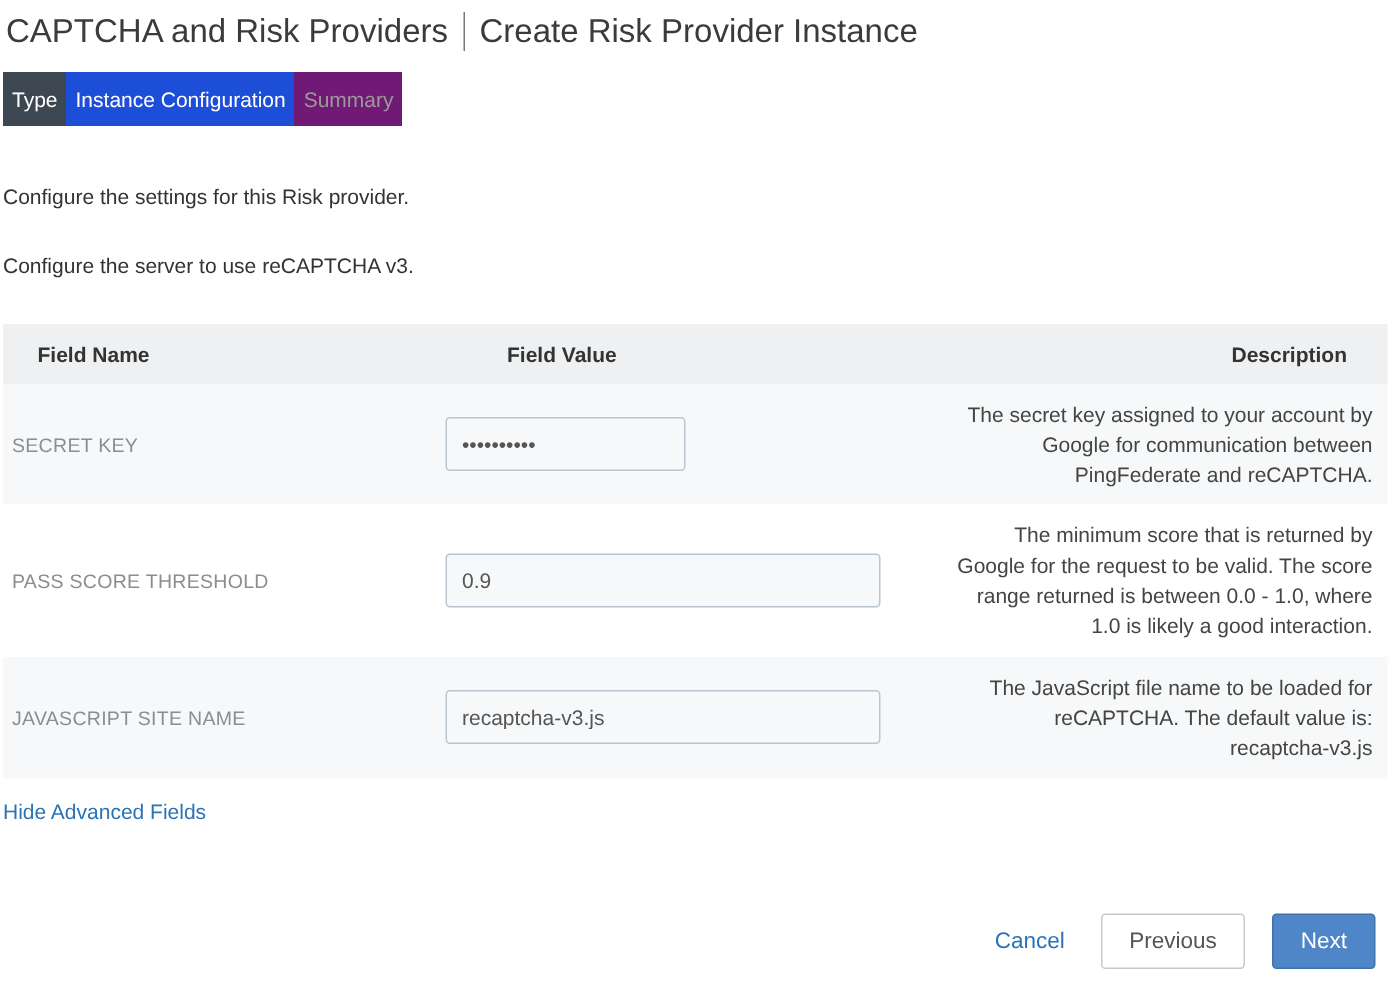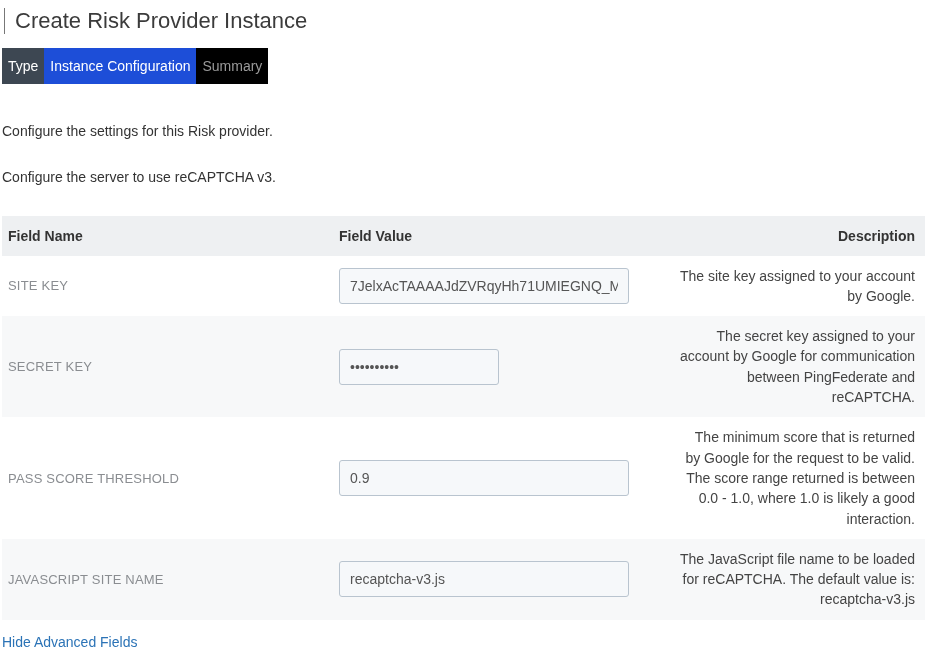--- a/index.html
+++ b/index.html
@@ -41,44 +41,45 @@
   }
   .tab.active {
     background: #3d4752;
     color: #fff;
   }
   .tab.current {
     background: #1d4ed8;
     color: #fff;
   }
   .tab.future {
-    background: #000000;
+    background: #701a75;
     color: #9a9a9a;
   }
   .intro {
     margin-top: 36px;
     font-size: 14px;
     color: #333;
     line-height: 1.7;
   }
   .intro p { margin: 0 0 22px 0; }
   .table {
     width: 100%;
     margin-top: 26px;
     border-collapse: collapse;
   }
   .thead {
     display: flex;
     background: #eef0f2;
     font-weight: 600;
     color: #333;
-    padding: 12px 0;
+    padding: 12px 17px;
+    gap: 24px;
   }
   .col-name { width: 295px; padding-left: 6px; }
-  .col-value { width: 338px; margin-left: 42px; }
+  .col-value { width: 338px; }
   .col-desc { flex: 1; padding-right: 10px; text-align: right; }
   .row {
     display: flex;
     align-items: center;
     min-height: 56px;
     padding: 10px 0;
   }
   .row.alt { background: #f7f8f9; }
   .row.plain { background: #fff; }
   .field-label {
@@ -143,20 +144,21 @@
     color: #fff;
     border: 1px solid #3f71aa;
   }
 </style>
 </head>
 <body>
 
 <div class="page">
 
   <div class="breadcrumb">
+    <span>CAPTCHA and Risk Providers</span>
     <span class="sep"></span>
     <span>Create Risk Provider Instance</span>
   </div>
 
   <div class="tabs">
     <button class="tab active">Type</button>
     <button class="tab current">Instance Configuration</button>
     <button class="tab future">Summary</button>
   </div>
 
@@ -165,27 +167,20 @@
     <p>Configure the server to use reCAPTCHA v3.</p>
   </div>
 
   <div class="table">
     <div class="thead">
       <div class="col-name">Field Name</div>
       <div class="col-value">Field Value</div>
       <div class="col-desc">Description</div>
     </div>
 
-    <div class="row plain">
-      <div class="col-name field-label">SITE KEY</div>
-      <div class="col-value">
-        <input class="field-input" type="text" value="7JelxAcTAAAAJdZVRqyHh71UMIEGNQ_M" style="">
-      </div>
-      <div class="col-desc desc-text">The site key assigned to your account by Google.</div>
-    </div>
 
     <div class="row alt">
       <div class="col-name field-label">SECRET KEY</div>
       <div class="col-value">
         <input class="field-input short" type="password" value="••••••••••" style="">
       </div>
       <div class="col-desc desc-text">The secret key assigned to your account by Google for communication between PingFederate and reCAPTCHA.</div>
     </div>
 
     <div class="row plain">

